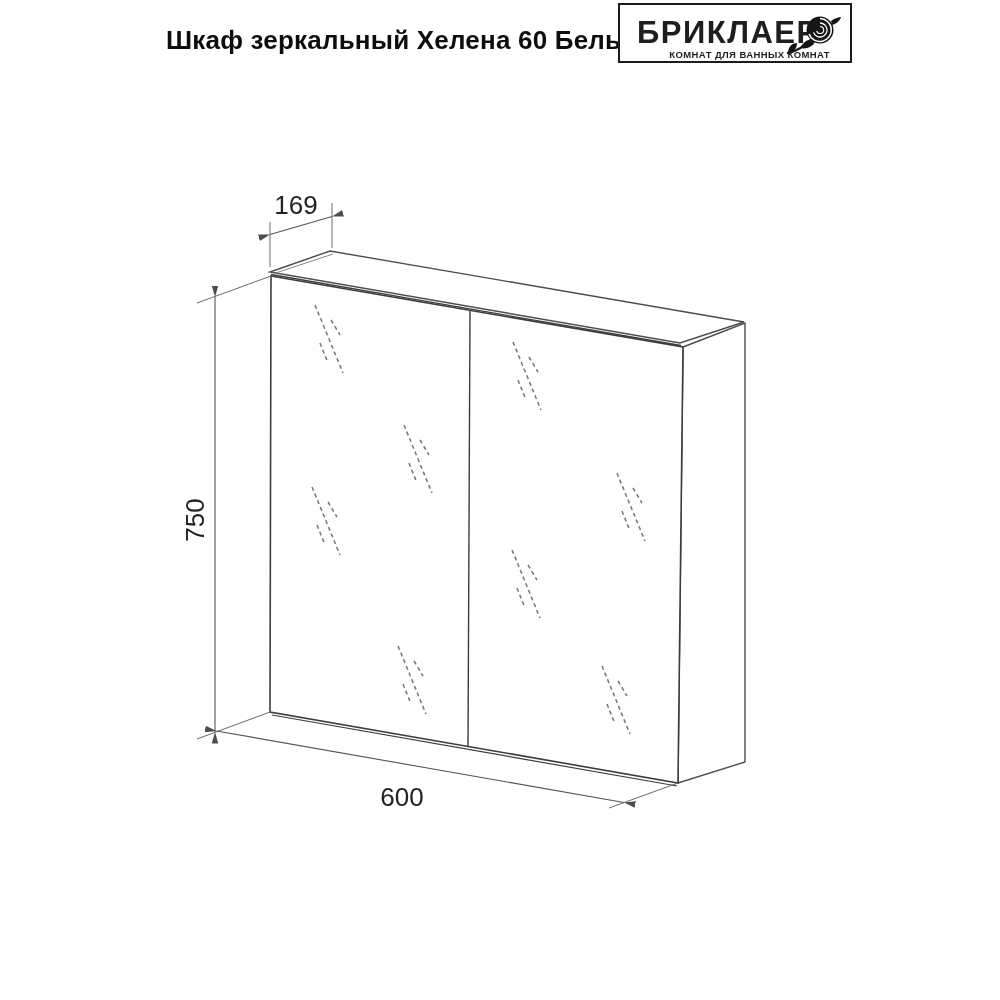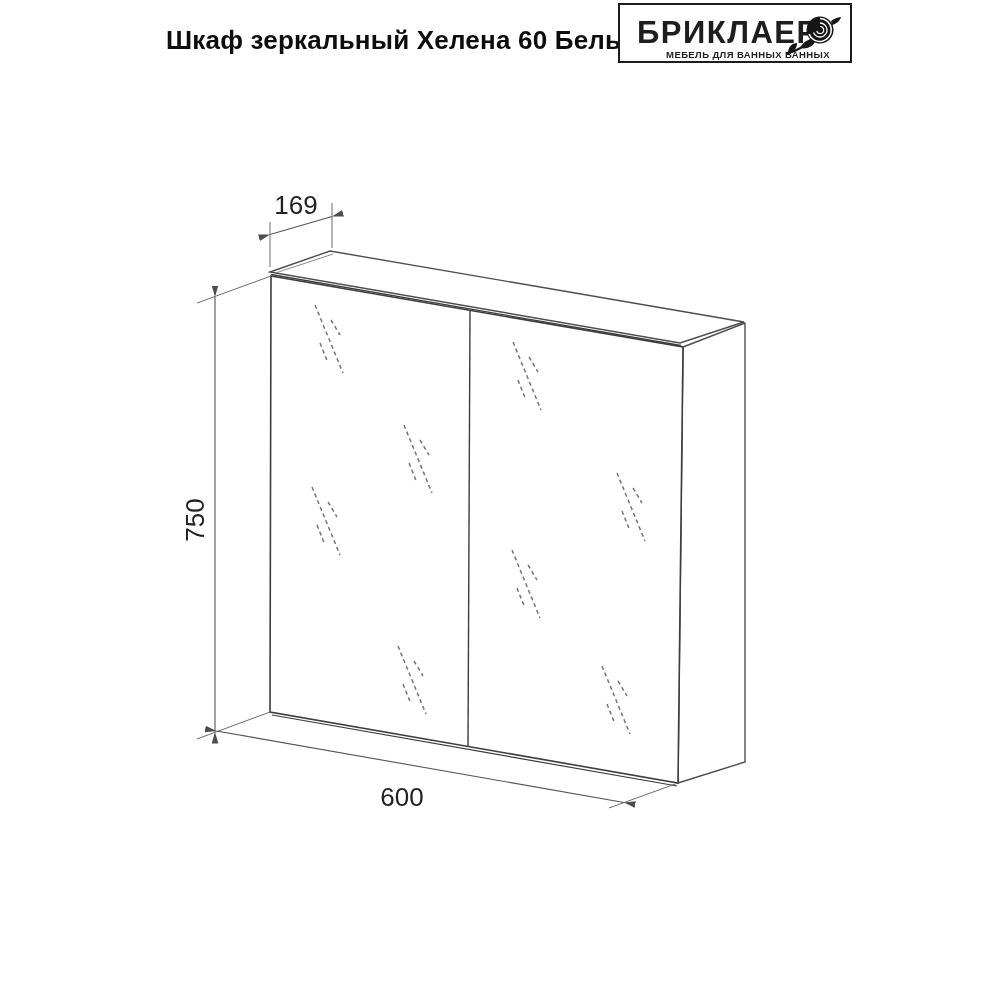--- a/index.html
+++ b/index.html
@@ -29,21 +29,21 @@
     <svg class="rose" width="60" height="42" viewBox="0 0 60 42">
       <path d="M6,39 C16,37 24,31 31,24" stroke="#161616" stroke-width="2.4" fill="none" stroke-linecap="round"></path>
       <path d="M18,34 C22,26 30,24 34,25 C33,31 26,36 18,34 Z" fill="#161616"></path>
       <path d="M6,39 C6,33 10,29 15,29 C15,35 11,39 6,39 Z" fill="#161616"></path>
       <path d="M49,7 C53,4 57,3 59,3 C58,7 54,10 50,11 Z" fill="#161616"></path>
       <circle cx="38" cy="16" r="13.5" fill="#161616"></circle>
       <path d="M38,4.5 A11.5,11.5 0 1 1 27,20" fill="none" stroke="#fff" stroke-width="1.6"></path>
       <path d="M38,9 A7,7 0 1 1 31.5,18.5" fill="none" stroke="#fff" stroke-width="1.3"></path>
       <path d="M38,12.5 A3.5,3.5 0 1 1 34.8,16.8" fill="none" stroke="#fff" stroke-width="1.1"></path>
     </svg>
-    <div class="tagline">МЕБЕЛЬ ДЛЯ ВАННЫХ ВАННЫХ</div>
+    <div class="tagline">КОМНАТ ДЛЯ ВАННЫХ КОМНАТ</div>
   </div>
 
   <svg class="drawing" width="1000" height="1000" viewBox="0 0 1000 1000">
     <defs>
       <marker id="arrow" viewBox="0 0 12 7" refX="0.5" refY="3.5" markerWidth="12" markerHeight="7" orient="auto-start-reverse" markerUnits="userSpaceOnUse">
         <path d="M0.5,3.5 L12,6.8 L12,0.2 Z" fill="#4d4d4d"></path>
       </marker>
     </defs>
 
     <g fill="#ffffff">

